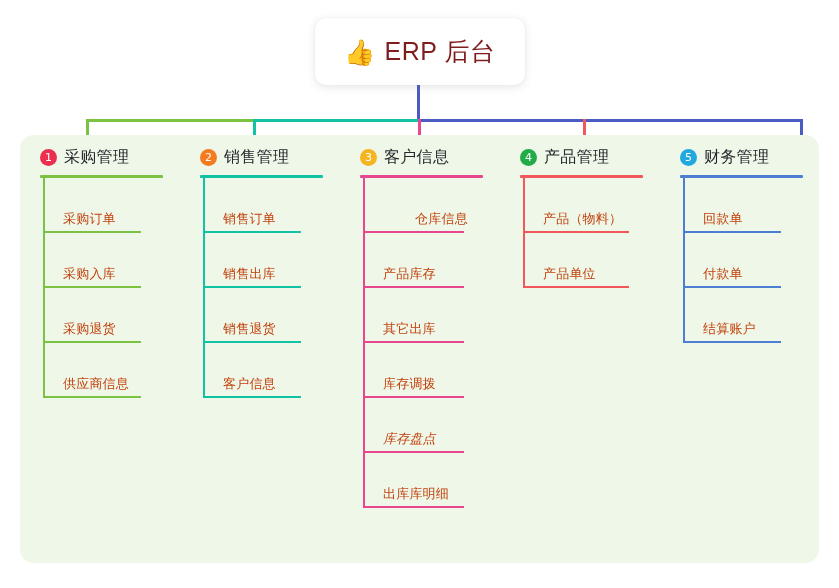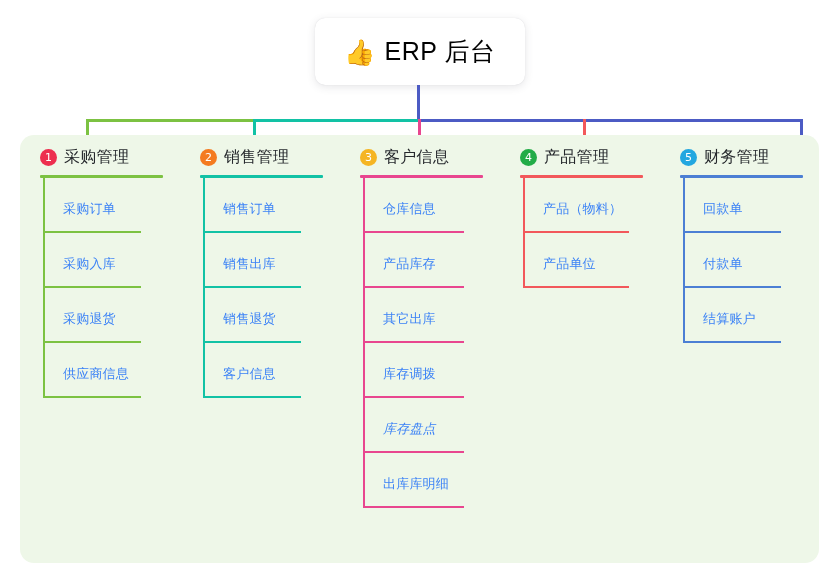--- a/index.html
+++ b/index.html
@@ -39,21 +39,21 @@
     box-sizing: border-box;
   }
   .title-emoji {
     font-size: 25px;
     line-height: 1;
     display: inline-block;
     transform: translateY(1px);
   }
   .title-text {
     font-size: 25px;
-    color: #000000;
+    color: #7f1d1d;
     letter-spacing: 0.5px;
     white-space: nowrap;
   }
 
   
   .connectors {
     position: absolute;
     left: 0;
     top: 0;
     width: 839px;
@@ -133,23 +133,23 @@
     position: relative;
     height: 55px;
     box-sizing: border-box;
     border-left: 2px solid transparent;
     padding-left: 18px;
     display: flex;
     align-items: flex-end;
   }
   .leaf-label {
     font-size: 13px;
-    color: #3b82f6;
+    color: #c2410c;
     white-space: nowrap;
-    padding-bottom: 15px;
+    padding-bottom: 5px;
     letter-spacing: 0.2px;
   }
   .leaf-underline {
     position: absolute;
     left: -2px;
     bottom: 0;
     height: 2px;
     width: 98px;
   }
 
@@ -234,21 +234,21 @@
           </div>
         </div>
       </div>
       <div class="column" data-col="3">
         <div class="col-header">
           <span class="badge" style="background: rgb(245, 181, 35);">3</span>
           <span class="col-title">客户信息</span>
         </div>
         <div class="col-rule" style="background: rgb(232, 70, 143);"></div>
         <div class="leaves">
-          <div class="leaf" style="border-left-color: rgb(232, 70, 143);">
+          <div class="leaf" style="border-left-color: rgb(232, 70, 143); justify-content: center;">
             <span class="leaf-label">仓库信息</span>
             <div class="leaf-underline" style="background: rgb(232, 70, 143);"></div>
           </div>
           <div class="leaf" style="border-left-color: rgb(232, 70, 143);">
             <span class="leaf-label">产品库存</span>
             <div class="leaf-underline" style="background: rgb(232, 70, 143);"></div>
           </div>
           <div class="leaf" style="border-left-color: rgb(232, 70, 143); text-align: right;">
             <span class="leaf-label">其它出库</span>
             <div class="leaf-underline" style="background: rgb(232, 70, 143);"></div>

